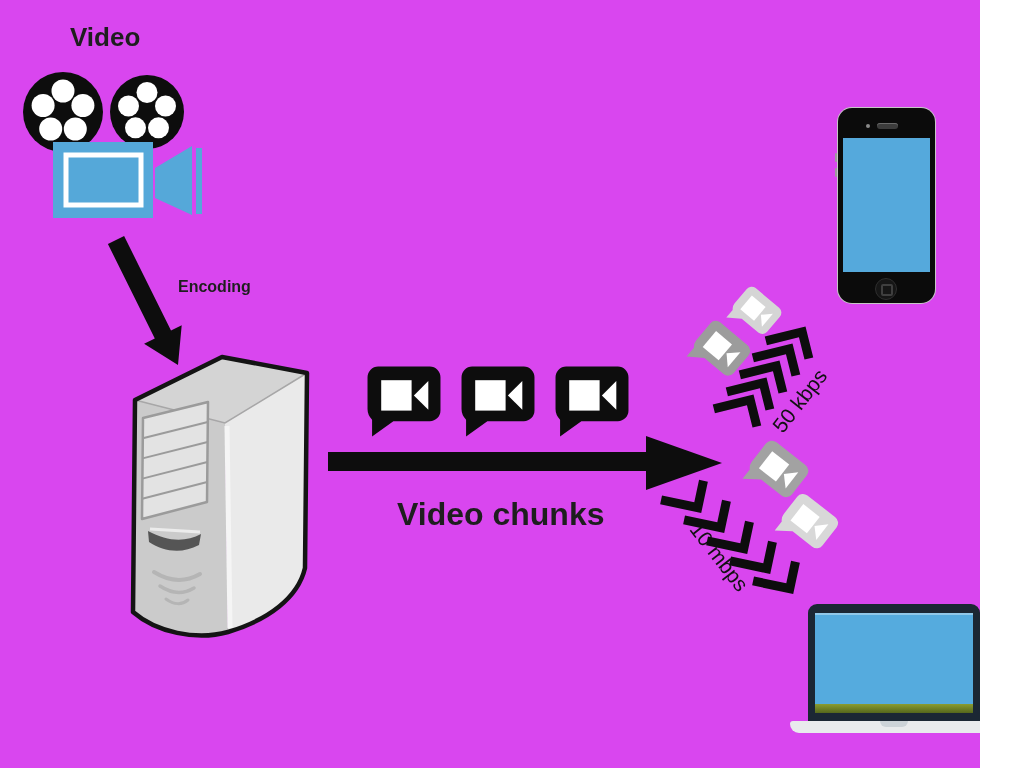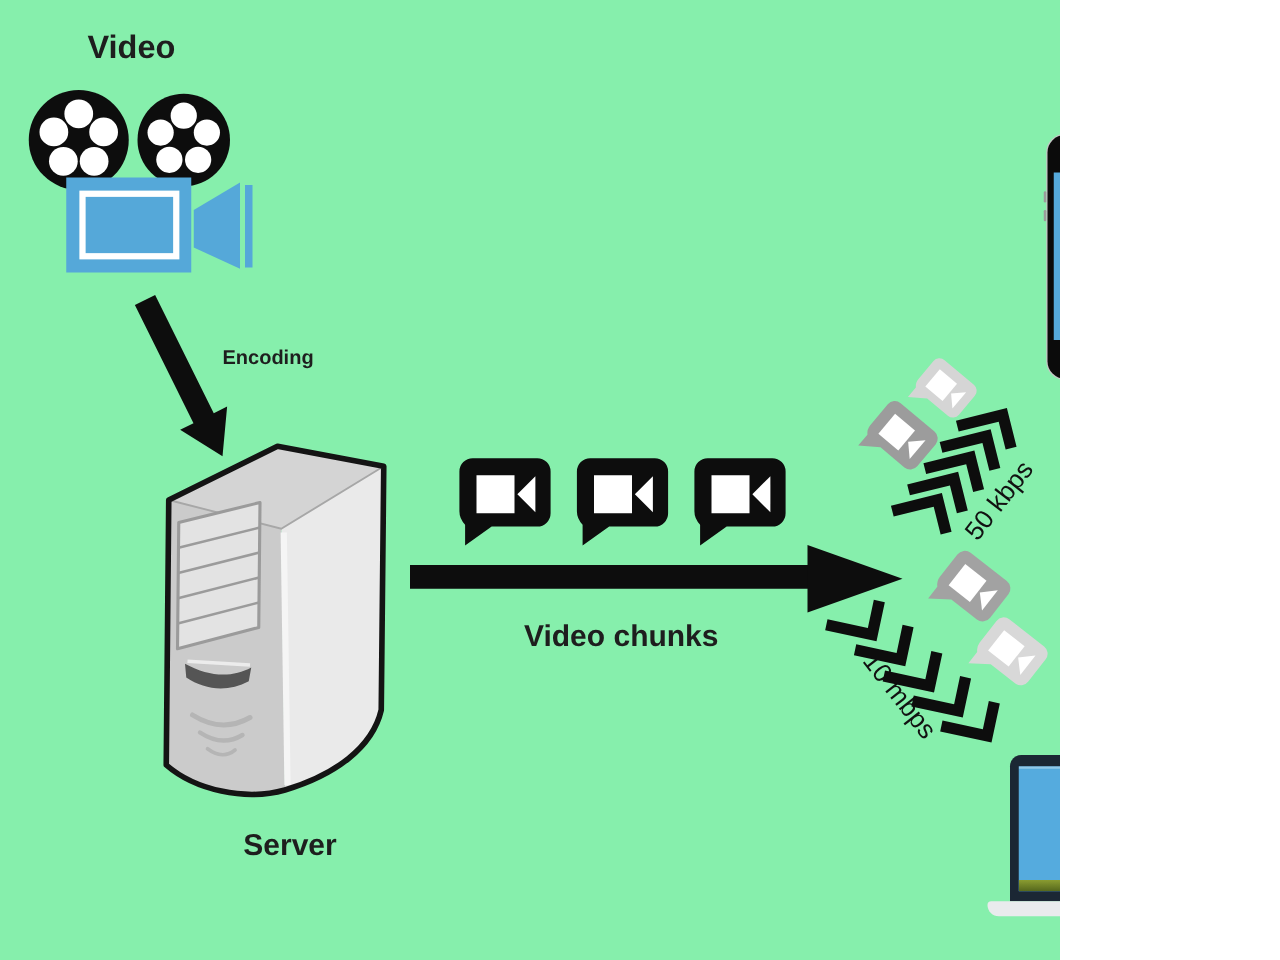--- a/index.html
+++ b/index.html
@@ -1,24 +1,24 @@
 <!DOCTYPE html>
 <html><head>
 <meta charset="utf-8">
 <style>
   html,body{margin:0;padding:0;background:#fff;}
   #canvas{
-    position:relative;width:848px;height:768px;background:#86efac;overflow:hidden;
+    position:relative;width:980px;height:768px;background:#d946ef;overflow:hidden;
     font-family:"Liberation Sans",sans-serif;color:#1e1e1e;
   }
   .lbl{position:absolute;font-weight:bold;color:#1e1e1e;white-space:nowrap;}
   #lbl-video{left:70px;top:22px;font-size:26px;}
   #lbl-encoding{left:178px;top:278px;font-size:16px;}
   #lbl-server{left:150px;top:663px;width:164px;text-align:center;font-size:24px;}
-  #lbl-chunks{left:397px;top:496px;width:200px;text-align:center;font-size:24px;}
+  #lbl-chunks{left:397px;top:496px;width:200px;text-align:center;font-size:32px;}
   .rate{position:absolute;font-size:21px;font-weight:400;color:#111;width:120px;text-align:center;white-space:nowrap;}
   #lbl-50{left:740px;top:389px;transform:rotate(-52deg);}
   #lbl-10{left:659px;top:545px;transform:rotate(52deg);}
   svg.abs{position:absolute;}
   svg.chunk{position:absolute;display:block;}
   
   .phone{position:absolute;left:838px;top:108px;width:97px;height:195px;background:#0b0b0b;
          border-radius:14px;box-shadow:0 0 0 1px #c6c6c6;}
   .phone-screen{position:absolute;left:5px;top:30px;width:87px;height:134px;background:#55a9dc;}
   .phone-speaker{position:absolute;left:39px;top:15px;width:21px;height:6px;background:#3c3c3c;border-radius:3px;
@@ -49,21 +49,20 @@
       <symbol id="chunk" viewBox="0 0 100 100">
         <path d="M16,2 H84 A14,14 0 0 1 98,16 V60 A14,14 0 0 1 84,74 H36 L8,94 L8,72 Q2,66 2,58 V16 A14,14 0 0 1 16,2 Z" fill="currentColor"></path>
         <rect x="20" y="20" width="40" height="40" fill="#ffffff"></rect>
         <polygon points="63,40 82,21 82,59" fill="#ffffff"></polygon>
       </symbol>
     </defs>
   </svg>
 
   <div class="lbl" id="lbl-video">Video</div>
   <div class="lbl" id="lbl-encoding">Encoding</div>
-  <div class="lbl" id="lbl-server">Server</div>
   <div class="lbl" id="lbl-chunks">Video chunks</div>
   <div class="rate" id="lbl-50">50 kbps</div>
   <div class="rate" id="lbl-10">10 mbps</div>
 
   <svg class="abs" style="left:18px;top:64px" width="190" height="160" viewBox="0 0 190 160">
     <circle cx="45" cy="48" r="40" fill="#0d0d0d"></circle>
     <circle cx="45" cy="27" r="11.5" fill="#fff"></circle>
     <circle cx="64.9" cy="41.5" r="11.5" fill="#fff"></circle>
     <circle cx="57.3" cy="65" r="11.5" fill="#fff"></circle>
     <circle cx="32.7" cy="65" r="11.5" fill="#fff"></circle>

